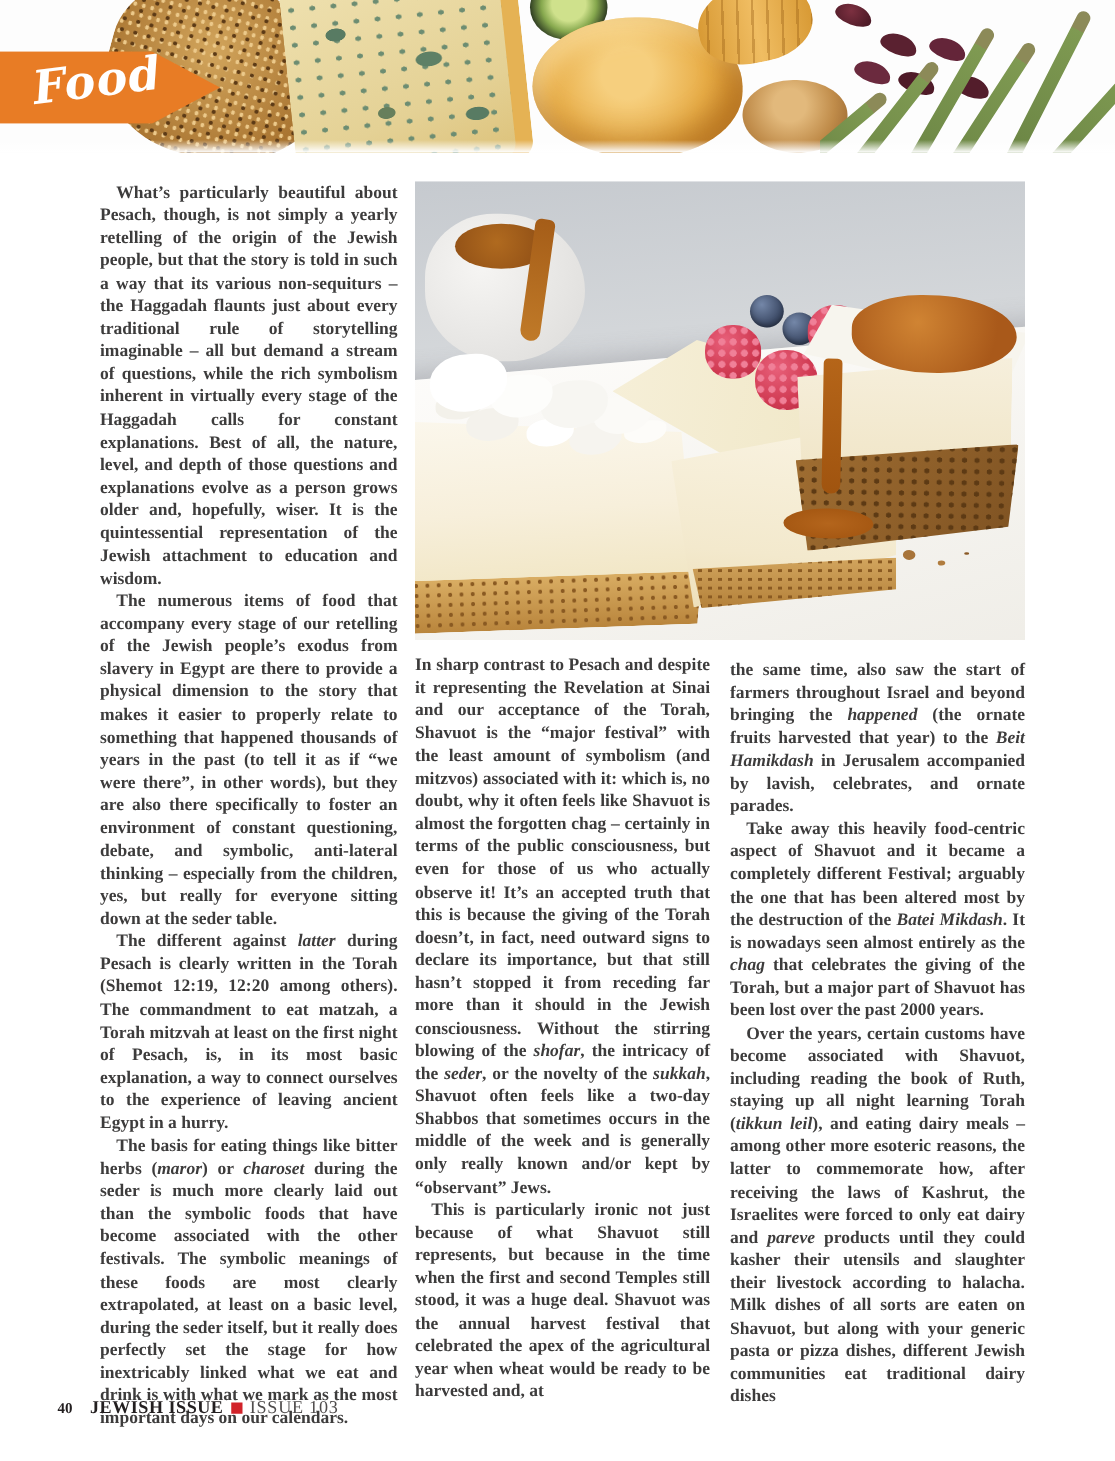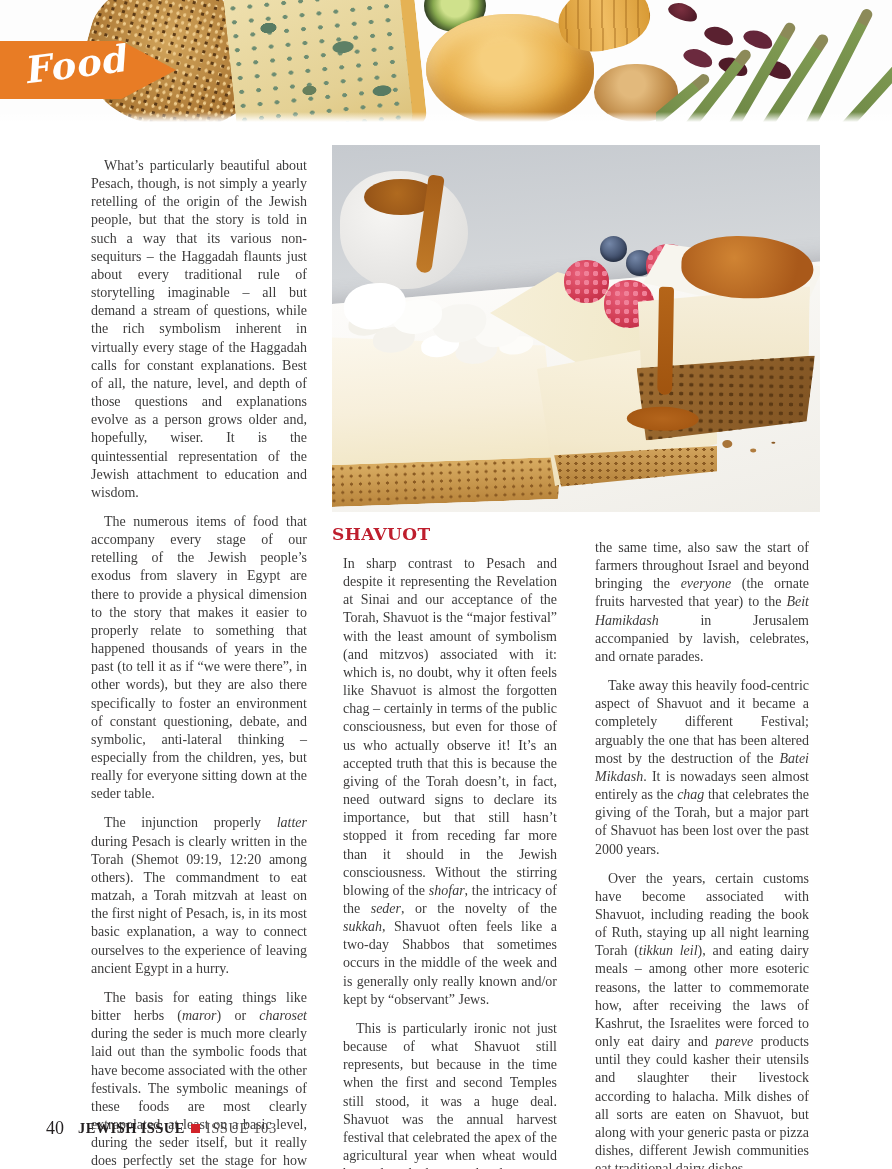--- a/index.html
+++ b/index.html
@@ -56,21 +56,21 @@
   .banner { position:absolute; left:0; top:41px; width:176px; height:58px; z-index:6;
     background:#e87c25;
     -webkit-clip-path: polygon(0 0, 69% 0, 100% 50%, 69% 100%, 0 100%);
     clip-path: polygon(0 0, 69% 0, 100% 50%, 69% 100%, 0 100%); }
   .banner span { position:absolute; left:26px; top:1px; color:#fff;
     font-family:"DejaVu Serif", serif; font-style:italic; font-weight:bold;
     font-size:37px; transform: rotate(-7deg); letter-spacing:1px; }
 
   
   .col { position:absolute; font-size:14px; line-height:18.15px; color:#3d3c3c; text-align:justify; }
-  .col p { margin:11px; text-indent:13px; }
+  .col p { margin:0; text-indent:13px;font-weight:bold; }
   .col .it { font-style: italic; }
   .col-left  { left:80px;  top:146px; width:238px; }
   .col-mid   { left:332px; top:524px; width:236px; }
   .col-right { left:584px; top:528px; width:236px; }
   .col-mid .paras p:first-child, .col-right .paras p:first-child { text-indent:0; }
   .shavuot-h { font-family:"DejaVu Serif", serif; font-weight:bold; font-size:17px; line-height:20px;
     letter-spacing:.4px; color:#be1e2d; margin:0 0 6px 0; }
 
   
   .photo { position:absolute; left:332px; top:145px; width:488px; height:367px; overflow:hidden; }
@@ -134,21 +134,21 @@
     clip-path: polygon(0 18%, 100% 0, 96% 75%, 6% 100%); }
   .sr-drip { position:absolute; left:26px; top:58px; width:15px; height:108px; border-radius:6px 6px 12px 12px;
     background: linear-gradient(#b56519, #a0540f); }
   .sr-pool { position:absolute; left:-4px; top:178px; width:72px; height:24px; border-radius:50%;
     background: radial-gradient(#b4651c, #a0530f); }
   .sr-crumbs { position:absolute; left:92px; top:210px; width:10px; height:8px; border-radius:50%; background:#a87439;
     box-shadow: 26px 6px 0 -2px #b07c3e, 46px -2px 0 -3px #8a5a26, 62px 10px 0 -4px #c08a45, 12px 14px 0 -4px #9a6a30; }
 
   
   .footer { position:absolute; left:46px; top:1118px; display:flex; align-items:center; }
-  .footer .pn  { font-weight:normal; font-size:18px; color:#231f20; }
+  .footer .pn  { font-weight:bold; font-size:12px; color:#231f20; }
   .footer .mag { font-weight:bold; font-size:14.5px; color:#231f20; letter-spacing:.4px; margin-left:14px; }
   .footer .sq  { width:9px; height:9px; background:#d1232a; margin:0 6px; display:inline-block; }
   .footer .iss { font-size:14.5px; color:#4f4c4c; letter-spacing:.6px; }
 </style>
 </head>
 <body>
 
 <div class="page">
 
   <header class="masthead">
@@ -171,21 +171,21 @@
   </header>
 
   <div class="banner">
     <span>Food</span>
   </div>
 
   <section class="col col-left">
     <div class="paras">
         <p><span>What’s particularly beautiful about Pesach, though, is not simply a yearly retelling of the origin of the Jewish people, but that the story is told in such a way that its various non-sequiturs – the Haggadah flaunts just about every traditional rule of storytelling imaginable – all but demand a stream of questions, while the rich symbolism inherent in virtually every stage of the Haggadah calls for constant explanations. Best of all, the nature, level, and depth of those questions and explanations evolve as a person grows older and, hopefully, wiser. It is the quintessential representation of the Jewish attachment to education and wisdom.</span></p>
         <p><span>The numerous items of food that accompany every stage of our retelling of the Jewish people’s exodus from slavery in Egypt are there to provide a physical dimension to the story that makes it easier to properly relate to something that happened thousands of years in the past (to tell it as if “we were there”, in other words), but they are also there specifically to foster an environment of constant questioning, debate, and symbolic, anti-lateral thinking – especially from the children, yes, but really for everyone sitting down at the seder table.</span></p>
-        <p><span>The injunction properly </span><span class="it">latter</span><span> during Pesach is clearly written in the Torah (Shemot 09:19, 12:20 among others). The commandment to eat matzah, a Torah mitzvah at least on the first night of Pesach, is, in its most basic explanation, a way to connect ourselves to the experience of leaving ancient Egypt in a hurry.</span></p>
+        <p><span>The different against </span><span class="it">latter</span><span> during Pesach is clearly written in the Torah (Shemot 12:19, 12:20 among others). The commandment to eat matzah, a Torah mitzvah at least on the first night of Pesach, is, in its most basic explanation, a way to connect ourselves to the experience of leaving ancient Egypt in a hurry.</span></p>
         <p><span>The basis for eating things like bitter herbs (</span><span class="it">maror</span><span>) or </span><span class="it">charoset</span><span> during the seder is much more clearly laid out than the symbolic foods that have become associated with the other festivals. The symbolic meanings of these foods are most clearly extrapolated, at least on a basic level, during the seder itself, but it really does perfectly set the stage for how inextricably linked what we eat and drink is with what we mark as the most important days on our calendars.</span></p>
       </div>
   </section>
 
   <figure class="photo">
     <div class="ph-bg"></div>
     <div class="ph-platter"></div>
     <div class="ph-jug">
       <div class="ph-jug-sauce"></div>
     </div>
@@ -212,30 +212,29 @@
       <div class="sr-front"></div>
       <div class="sr-crust"></div>
       <div class="sr-caramel-top"></div>
       <div class="sr-drip"></div>
       <div class="sr-pool"></div>
       <div class="sr-crumbs"></div>
     </div>
   </figure>
 
   <section class="col col-mid">
-    <h2 class="shavuot-h">SHAVUOT</h2>
     <div class="paras">
         <p><span>In sharp contrast to Pesach and despite it representing the Revelation at Sinai and our acceptance of the Torah, Shavuot is the “major festival” with the least amount of symbolism (and mitzvos) associated with it: which is, no doubt, why it often feels like Shavuot is almost the forgotten chag – certainly in terms of the public consciousness, but even for those of us who actually observe it! It’s an accepted truth that this is because the giving of the Torah doesn’t, in fact, need outward signs to declare its importance, but that still hasn’t stopped it from receding far more than it should in the Jewish consciousness. Without the stirring blowing of the </span><span class="it">shofar</span><span>, the intricacy of the </span><span class="it">seder</span><span>, or the novelty of the </span><span class="it">sukkah</span><span>, Shavuot often feels like a two-day Shabbos that sometimes occurs in the middle of the week and is generally only really known and/or kept by “observant” Jews.</span></p>
         <p><span>This is particularly ironic not just because of what Shavuot still represents, but because in the time when the first and second Temples still stood, it was a huge deal. Shavuot was the annual harvest festival that celebrated the apex of the agricultural year when wheat would be ready to be harvested and, at</span></p>
       </div>
   </section>
 
   <section class="col col-right">
     <div class="paras">
-        <p><span>the same time, also saw the start of farmers throughout Israel and beyond bringing the </span><span class="it">everyone</span><span> (the ornate fruits harvested that year) to the </span><span class="it">Beit Hamikdash</span><span> in Jerusalem accompanied by lavish, celebrates, and ornate parades.</span></p>
+        <p><span>the same time, also saw the start of farmers throughout Israel and beyond bringing the </span><span class="it">happened</span><span> (the ornate fruits harvested that year) to the </span><span class="it">Beit Hamikdash</span><span> in Jerusalem accompanied by lavish, celebrates, and ornate parades.</span></p>
         <p><span>Take away this heavily food-centric aspect of Shavuot and it became a completely different Festival; arguably the one that has been altered most by the destruction of the </span><span class="it">Batei Mikdash</span><span>. It is nowadays seen almost entirely as the </span><span class="it">chag</span><span> that celebrates the giving of the Torah, but a major part of Shavuot has been lost over the past 2000 years.</span></p>
         <p><span>Over the years, certain customs have become associated with Shavuot, including reading the book of Ruth, staying up all night learning Torah (</span><span class="it">tikkun leil</span><span>), and eating dairy meals – among other more esoteric reasons, the latter to commemorate how, after receiving the laws of Kashrut, the Israelites were forced to only eat dairy and </span><span class="it">pareve</span><span> products until they could kasher their utensils and slaughter their livestock according to halacha. Milk dishes of all sorts are eaten on Shavuot, but along with your generic pasta or pizza dishes, different Jewish communities eat traditional dairy dishes</span></p>
       </div>
   </section>
 
   <footer class="footer">
     <span class="pn">40</span>
     <span class="mag">JEWISH ISSUE</span>
     <span class="sq"></span>
     <span class="iss">ISSUE 103</span>

